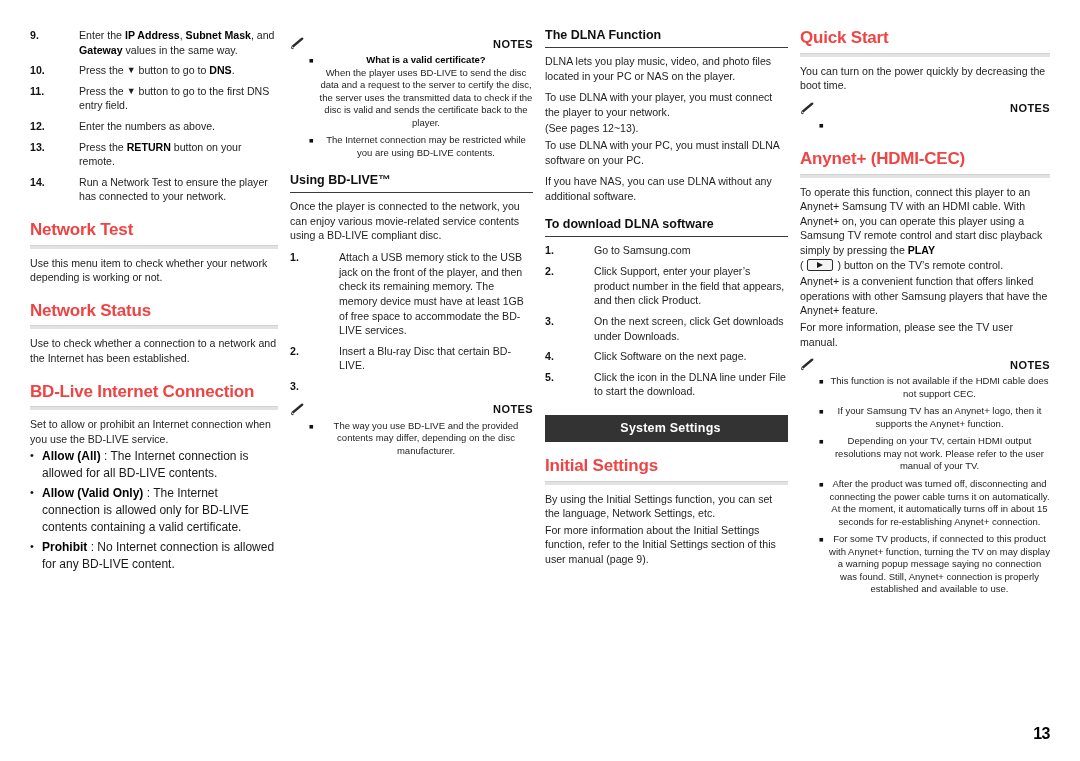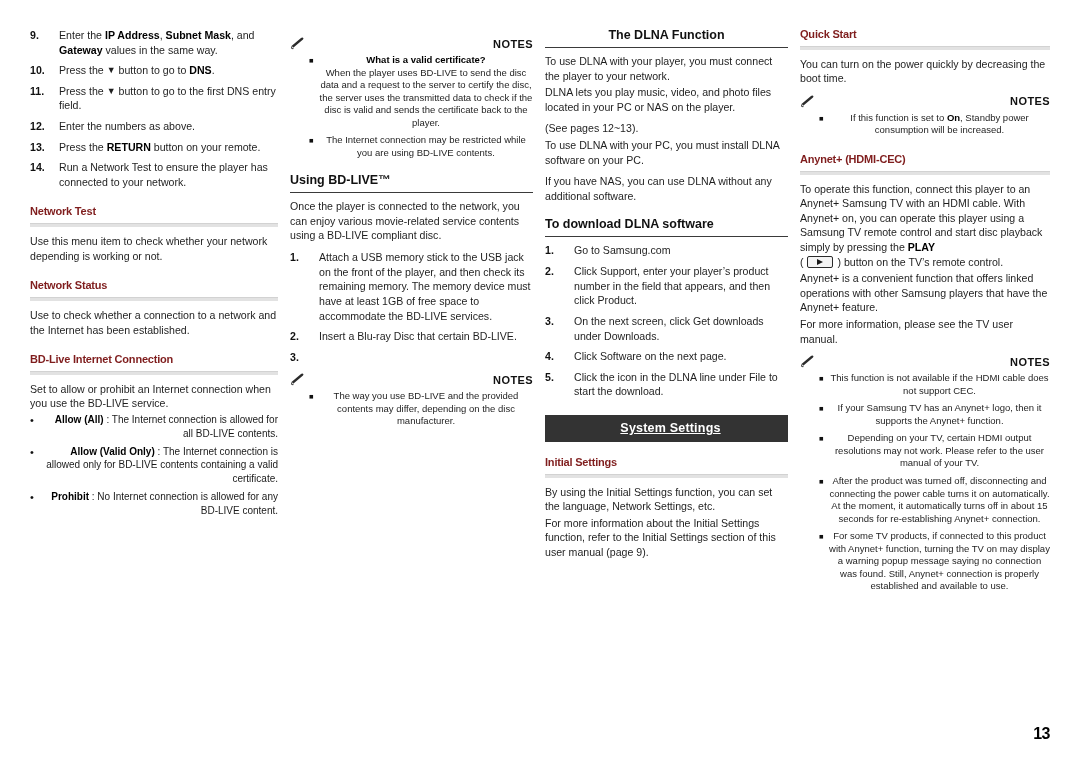--- a/index.html
+++ b/index.html
@@ -12,70 +12,70 @@
     -webkit-font-smoothing:antialiased;
   }
   .page { position:relative; width:1080px; height:761px; padding:28px 24px 0 24px; }
   .cols { display:flex; gap:0; align-items:flex-start; }
   .col { width:255px; padding:0 6px; }
   .col.c1 { width:260px; }
   .col.c4 { width:262px; }
 
   
   .h2 {
-    font-size:11px; font-weight:bold; letter-spacing:-0.2px;
-    margin:16px 0 0 0; line-height:1.15; color:#7f1d1d;
+    font-size:17px; font-weight:bold; letter-spacing:-0.2px;
+    margin:16px 0 0 0; line-height:1.15; color:#ef4444;
   }
   .h2.first { margin-top:0; }
   .h2-rule { height:4px; background:#e2e2e2; margin:5px 0 7px 0; border-top:1px solid #d2d2d2; }
 
   .h3 {
     font-size:12.5px; font-weight:bold; margin:14px 0 0 0; line-height:1.2; color:#111;
   }
-  .h3.first { margin-top:0;text-align:center; }
+  .h3.first { margin-top:0; }
   .h3-rule { height:0; border-top:1.6px solid #3a3a3a; margin:4px 0 6px 0; }
 
   
   p.body {
     font-size:10.6px; line-height:1.38; margin:0 0 7px 0; color:#1e1e1e;
   }
   p.body.tight { margin-bottom:2px; }
 
   
   .nlist { margin:0 0 6px 0; }
   .nitem { display:flex; margin:0 0 6px 0; }
   .nitem .num {
     flex:0 0 29px; font-size:10.6px; font-weight:bold; line-height:1.38; color:#111;
   }
-  .nitem .txt { flex:1 1 auto; font-size:10.6px; line-height:1.38; color:#1e1e1e; }
+  .nitem .txt { flex:1 1 auto; font-size:10.6px; line-height:1.38; color:#1e1e1e;margin-left:20px; }
 
   
   .dlist { margin:2px 0 6px 0; }
   .ditem { display:flex; margin:0 0 4px 0; }
   .ditem .dot { flex:0 0 12px; font-size:11px; line-height:1.38; color:#111; }
-  .ditem .txt { flex:1 1 auto; font-size:10px; line-height:1.38;text-align:right; }
+  .ditem .txt { flex:1 1 auto; font-size:12px; line-height:1.38; }
 
   
   .notes { margin:9px 0 9px 0; }
   .notes-head { display:flex; align-items:center; gap:7px; margin-bottom:4px;justify-content:space-between; }
   .notes-head .label { font-size:11px; font-weight:bold; letter-spacing:0.4px; color:#111; }
   .pencil { width:15px; height:13px; display:block; }
   .nb { display:flex; margin:0 0 5px 0; padding-left:19px; }
   .nb .sq {
     flex:0 0 10px; font-size:7.5px; line-height:1.9; color:#111;
   }
   .nb .txt { flex:1 1 auto; font-size:9.5px; line-height:1.32; color:#1e1e1e;text-align:center; }
 
   b, strong { font-weight:bold; color:#000; }
 
   
   .banner {
     background:#333333; color:#ffffff; text-align:center;
     font-size:12.5px; font-weight:bold; letter-spacing:0.2px;
-    padding:6px 0 7px 8px; margin:16px 0 14px 0;text-decoration:underline;
+    padding:6px 0 7px 8px; margin:16px 0 14px 0;
   }
 
   
   .playkey {
     display:inline-block; vertical-align:-2px;
     width:26px; height:12px; border:1px solid #2a2a2a; border-radius:2px;
     background:#f4f4f4; position:relative; margin:0 1px;
   }
   .playkey::after {
     content:""; position:absolute; left:9px; top:2.6px;
@@ -205,22 +205,22 @@
           <div class="sq">■</div>
           <div class="txt">The way you use BD-LIVE and the provided contents may differ, depending on the disc manufacturer.</div>
         </div>
       </div>
     </div>
 
     <div class="col c3">
 
       <h3 class="h3 first">The DLNA Function</h3>
       <div class="h3-rule"></div>
+      <p class="body">DLNA lets you play music, video, and photo files located in your PC or NAS on the player.</p>
       <p class="body tight">To use DLNA with your player, you must connect the player to your network.</p>
-      <p class="body">DLNA lets you play music, video, and photo files located in your PC or NAS on the player.</p>
       <p class="body tight">(See pages 12~13).</p>
       <p class="body">To use DLNA with your PC, you must install DLNA software on your PC.</p>
       <p class="body">If you have NAS, you can use DLNA without any additional software.</p>
 
       <h3 class="h3">To download DLNA software</h3>
       <div class="h3-rule"></div>
 
       <div class="nlist">
         <div class="nitem">
           <div class="num">1.</div>
@@ -262,21 +262,20 @@
         <div class="notes-head">
           <svg class="pencil" viewBox="0 0 30 26">
             <path d="M2 23 L7 21 L26 5 Q28 3 26 1.5 Q24 0 22 2 L3 18 Z" fill="#2b2b2b"></path>
             <path d="M3 18 L7 21 L5 22.5 Z" fill="#ffffff"></path>
             <path d="M1.5 23.5 L7.5 21.5 L6.2 24.5 Z" fill="#2b2b2b"></path>
           </svg>
           <span class="label">NOTES</span>
         </div>
         <div class="nb">
           <div class="sq">■</div>
-          <div class="txt"><span>If this function is set to </span><b>On</b><span>, Standby power consumption will be increased.</span></div>
         </div>
       </div>
 
       <h2 class="h2">Anynet+ (HDMI-CEC)</h2>
       <div class="h2-rule"></div>
 
       <p class="body tight">To operate this function, connect this player to an Anynet+ Samsung TV with an HDMI cable. With Anynet+ on, you can operate this player using a Samsung TV remote control and start <span>disc playback simply by pressing the </span><b>PLAY</b><br>(&nbsp;<span class="playkey"></span>&nbsp;<span>) button on the TV’s remote control.</span></p>
       <p class="body tight">Anynet+ is a convenient function that offers linked operations with other Samsung players that have the Anynet+ feature.</p>
       <p class="body">For more information, please see the TV user manual.</p>
 

